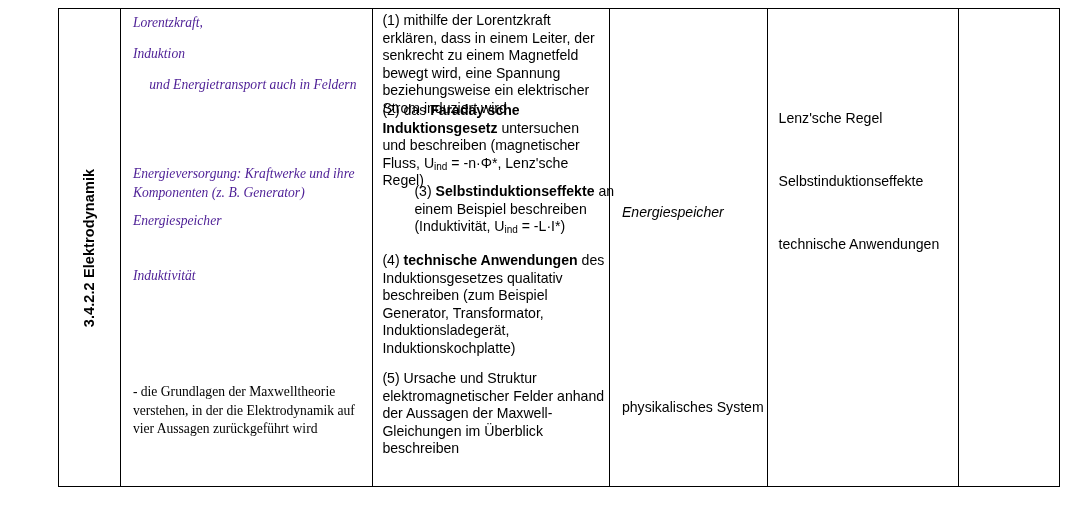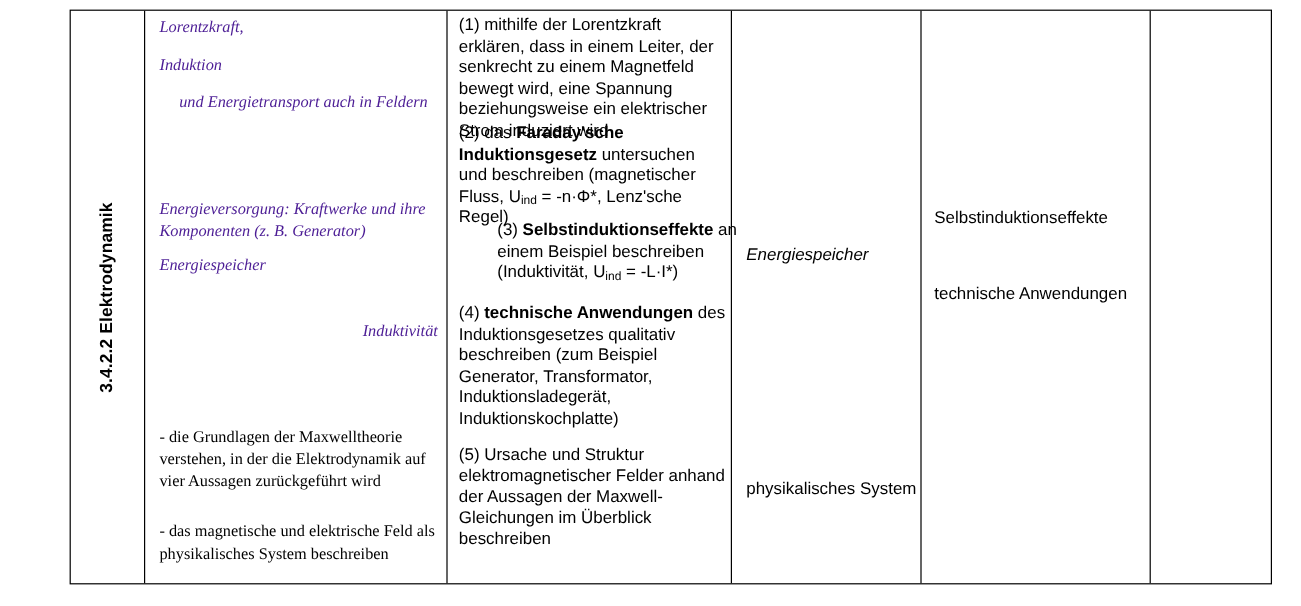--- a/index.html
+++ b/index.html
@@ -91,20 +91,21 @@
     font-size: 13.6px;
     line-height: 19px;
     color: #4c1d95;
   }
   .serif-up {
     font-family: "Liberation Serif", "DejaVu Serif", serif;
     font-style: normal;
     font-size: 13.6px;
     line-height: 18.5px;
     color: #000000;
+    margin-top: 28px;
   }
 
   
   .sans {
     font-family: "Liberation Sans", "DejaVu Sans", sans-serif;
     font-size: 14.1px;
     line-height: 17.6px;
     color: #000000;
   }
   .sans b { font-weight: bold; }
@@ -129,21 +130,21 @@
     line-height: 17.6px;
     color: #000000;
   }
 
   
   .c2-p1 { left: 12px; top: 4px;   width: 230px; }
   .c2-p2 { left: 12px; top: 35px;  width: 230px; }
   .c2-p3 { left: 12px; top: 66px;  width: 240px; text-align: center; }
   .c2-p4 { left: 12px; top: 155px; width: 232px; }
   .c2-p5 { left: 12px; top: 202px; width: 232px; }
-  .c2-p6 { left: 12px; top: 257px; width: 232px; text-align: right; }
+  .c2-p6 { left: 12px; top: 257px; width: 232px; }
   .c2-p7 { left: 12px; top: 346px; width: 238px; }
   .c2-p8 { left: 12px; top: 425px; width: 238px; }
 
   
   .c3-p1 { left: 9px;  top: 3px;   width: 222px; }
   .c3-p2 { left: 9px;  top: 93px;  width: 222px; }
   .c3-p3 { left: 9px;  top: 174px; width: 222px; margin-left: 32px; }
   .c3-p4 { left: 9px;  top: 243px; width: 222px; }
   .c3-p5 { left: 9px;  top: 361px; width: 222px; }
 
@@ -171,21 +172,20 @@
 
     <div class="col col-content">
       <div class="cell-body">
         <div class="blk serif-ital c2-p1">Lorentzkraft,</div>
         <div class="blk serif-ital c2-p2">Induktion</div>
         <div class="blk serif-ital c2-p3">und Energietransport auch in Feldern</div>
         <div class="blk serif-ital c2-p4">Energieversorgung: Kraftwerke und ihre Komponenten (z. B. Generator)</div>
         <div class="blk serif-ital c2-p5">Energiespeicher</div>
         <div class="blk serif-ital c2-p6">Induktivität</div>
         <div class="blk serif-up c2-p7">- die Grundlagen der Maxwelltheorie verstehen, in der die Elektrodynamik auf vier Aussagen zurückgeführt wird</div>
-        <div class="blk serif-up c2-p8">- das magnetische und elektrische Feld als physikalisches System beschreiben</div>
       </div>
     </div>
 
     <div class="col col-competence">
       <div class="cell-body">
 
         <div class="blk sans c3-p1">(1) mithilfe der Lorentzkraft erklären, dass in einem Leiter, der senkrecht zu einem Magnetfeld bewegt wird, eine Spannung beziehungsweise ein elektrischer Strom induziert wird</div>
 
         <div class="blk sans c3-p2">
           <span>(2) das </span><b>Faraday'sche Induktionsgesetz</b><span> untersuchen und beschreiben (magnetischer Fluss,  U</span><sub>ind</sub><span> = -n·Φ*, Lenz'sche Regel)</span>
@@ -205,20 +205,21 @@
 
     <div class="col col-terms">
       <div class="cell-body">
         <div class="blk sans-ital c4-p1">Energiespeicher</div>
         <div class="blk sans-up c4-p2">physikalisches System</div>
       </div>
     </div>
 
     <div class="col col-concepts">
       <div class="cell-body">
+        <div class="blk sans-up c5-p1">Lenz'sche Regel</div>
         <div class="blk sans-up c5-p2">Selbstinduktionseffekte</div>
         <div class="blk sans-up c5-p3">technische Anwendungen</div>
       </div>
     </div>
 
     <div class="col col-notes">
       <div class="cell-body"></div>
     </div>
 
   </div>

